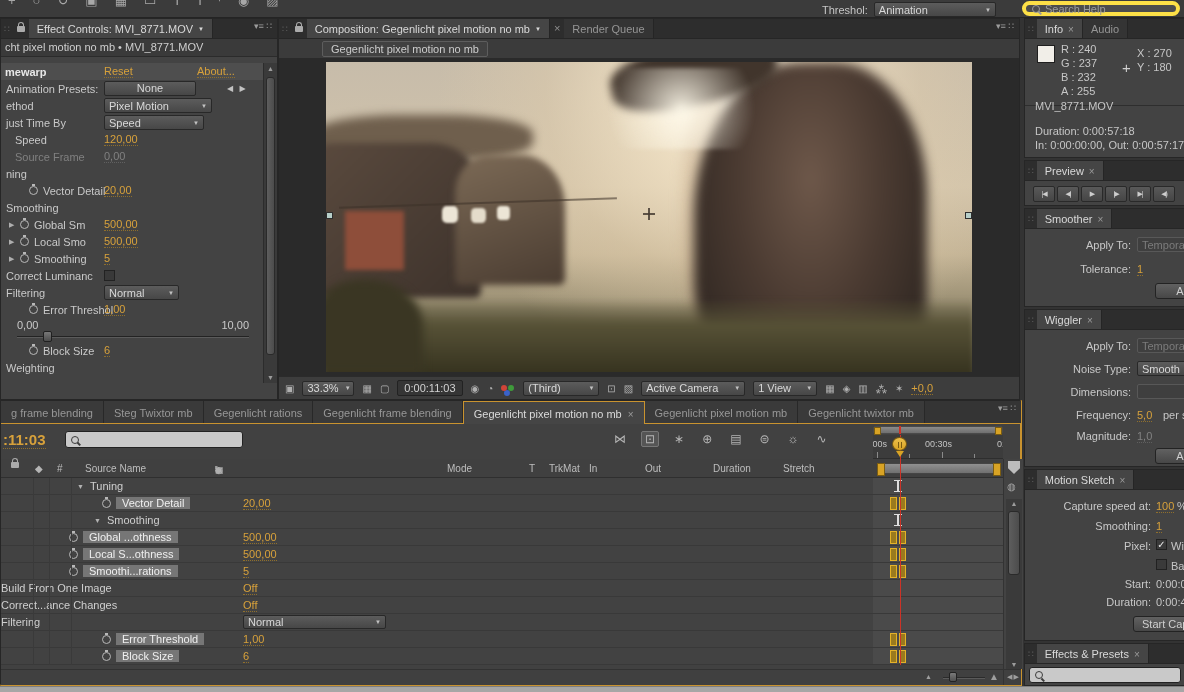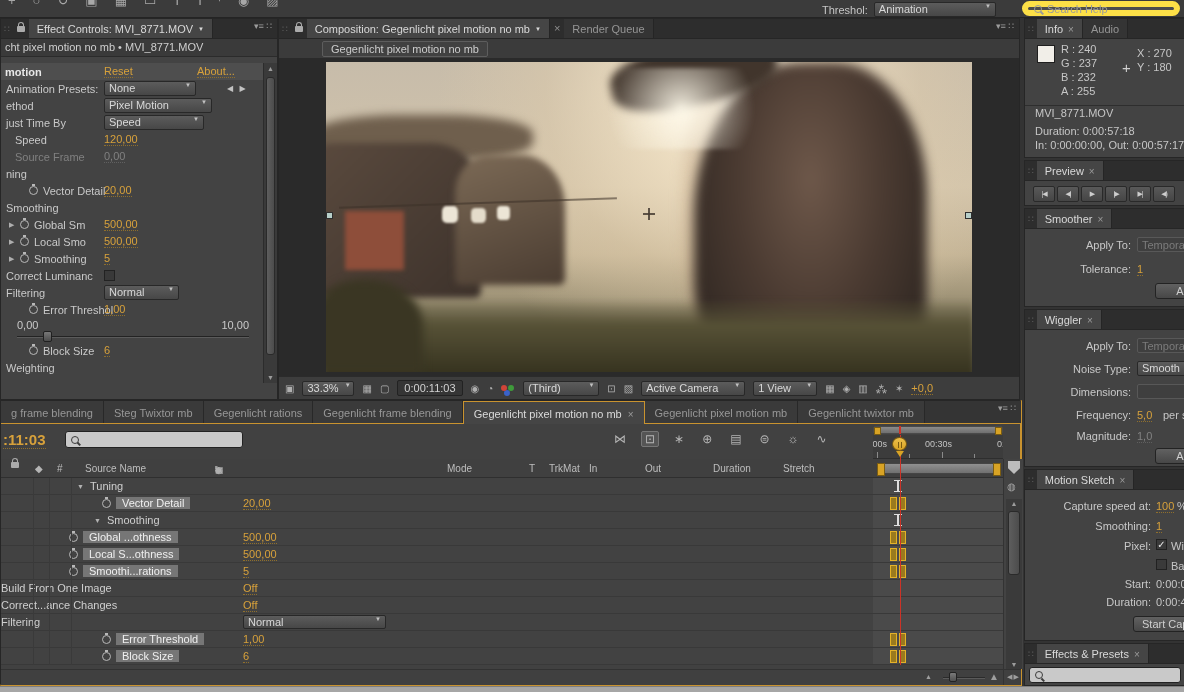--- a/index.html
+++ b/index.html
@@ -5,21 +5,21 @@
 *{margin:0;padding:0;box-sizing:border-box;font-family:"Liberation Sans",sans-serif;}
 html,body{width:1184px;height:692px;overflow:hidden;}
 body{background:#333;position:relative;font-size:11px;color:#c6c6c6;}
 .panel{position:absolute;background:#434343;border:1px solid #262626;}
 .tabbar{height:20px;background:#2d2d2d;display:flex;align-items:stretch;border-bottom:1px solid #262626;}
 .tab{padding:3px 8px 2px;background:#343434;color:#959595;border-right:1px solid #252525;display:flex;gap:5px;align-items:center;white-space:nowrap;font-size:11px;}
 .tab.active{background:#454545;color:#d9d9d9;}
 .tab .x{color:#9a9a9a;font-size:10px;}
 .grip{color:#606060;font-size:9px;padding:1px 3px;align-self:center;}
 .menu-ic{margin-left:auto;color:#9c9c9c;padding:2px 5px;font-size:9px;white-space:nowrap;}
-.dd{background:linear-gradient(#5c5c5c,#474747);border:1px solid #282828;border-radius:2px;color:#d8d8d8;display:inline-flex;justify-content:space-between;padding:0 4px;height:15px;white-space:nowrap;overflow:hidden;}
+.dd{background:linear-gradient(#5c5c5c,#474747);border:1px solid #282828;border-radius:2px;color:#d8d8d8;display:inline-flex;align-items:center;justify-content:space-between;padding:0 4px;height:15px;white-space:nowrap;overflow:hidden;}
 .dd .ar{font-size:6px;color:#c2c2c2;margin-left:6px;}
 .gdd{background:#3f3f3f;border:1px solid #585858;color:#7b7b7b;border-radius:2px;display:inline-flex;align-items:center;height:15px;padding:0 4px;white-space:nowrap;overflow:hidden;}
 .ov{color:#d7a13b;border-bottom:1px dotted #8f6f2c;white-space:nowrap;}
 .dim{color:#828282;}
 .btn{background:linear-gradient(#616161,#474747);border:1px solid #232323;border-radius:3px;color:#cfcfcf;text-align:center;padding:1px 8px;white-space:nowrap;display:inline-block;}
 .clipline{white-space:nowrap;overflow:hidden;}
 
 .swi{display:inline-block;width:9px;height:9px;border:1px solid #b8b8b8;border-radius:50%;position:relative;margin-right:5px;flex:none;}
 .swi::before{content:"";position:absolute;top:-3px;left:2px;width:3px;height:2px;background:#b8b8b8;}
 .lockic{display:inline-block;width:8px;height:6px;background:#ababab;border-radius:1px;position:relative;margin:0 4px;align-self:center;}
@@ -27,37 +27,37 @@
 .magic{display:inline-block;width:8px;height:8px;border:1.5px solid #3c3c3c;border-radius:50%;position:relative;flex:none;}
 .magic::after{content:"";position:absolute;width:4px;height:1.5px;background:#3c3c3c;transform:rotate(45deg);bottom:-2px;right:-3px;}
 .magic.light{border-color:#9a9a9a;}
 .magic.light::after{background:#9a9a9a;}
 .searchbox{background:#c9c9c9;border:1px solid #222;border-radius:3px;display:flex;align-items:center;gap:4px;padding:0 5px;}
 
 #topbar{position:absolute;left:0;top:0;width:1184px;height:18px;background:#3b3b3b;border-bottom:1px solid #242424;display:flex;align-items:center;overflow:hidden;}
 #tools{display:flex;gap:17px;padding-left:8px;color:#a8a8a8;font-size:13px;}
 #tools .tool{margin-top:-9px;height:22px;overflow:hidden;}
 #wsarea{position:absolute;left:822px;top:2px;display:flex;align-items:center;gap:6px;}
-#helpsearch{position:absolute;left:1022px;top:1px;width:158px;height:15px;background:#4c4c4c;border:6px solid #fde047;border-radius:8px;display:flex;align-items:center;gap:5px;padding:0 6px;color:#9b9b9b;}
+#helpsearch{position:absolute;left:1022px;top:1px;width:158px;height:15px;background:#4c4c4c;border:4px solid #fde047;border-radius:8px;display:flex;align-items:center;gap:5px;padding:0 6px;color:#9b9b9b;}
 
 #ec{left:0;top:18px;width:278px;height:382px;}
 #ec .crumb{height:18px;background:#3a3a3a;border-bottom:1px solid #2b2b2b;padding:2px 4px;color:#cfcfcf;white-space:nowrap;overflow:hidden;}
 #ec-head{position:absolute;left:0;top:44px;width:262px;height:17px;background:#4e4e4e;display:flex;align-items:center;padding-left:4px;}
 #ec-head .nm{font-weight:bold;color:#e8e8e8;}
 #ec-rows{position:absolute;left:0;top:61px;width:262px;}
 .ecrow{height:17px;display:flex;align-items:center;position:relative;color:#c9c9c9;}
 .ecrow .lbl{white-space:nowrap;}
 .ecrow .twirl{color:#aeaeae;font-size:7px;width:11px;flex:none;}
 .ecrow .ctrl{position:absolute;left:103px;}
 .ecrow .cbx{position:absolute;left:103px;width:11px;height:11px;background:#393939;border:1px solid #222;}
 .ecrow .arrows{position:absolute;left:226px;font-size:8px;color:#c2c2c2;letter-spacing:2px;}
 .ecrow.disabled .lbl,.ecrow.disabled .ctrl{color:#808080;border-bottom-color:#606060;}
 .ep0{padding-left:5px;}.ep1{padding-left:14px;}.ep2{padding-left:28px;}.ep3{padding-left:8px;}
 .srow{height:24px;}
-.w115{width:92px;}.w108{width:108px;}.w100{width:100px;}.w75{width:75px;}
+.w115{width:92px;flex-direction:column;}.w108{width:108px;}.w100{width:100px;}.w75{width:75px;}
 .sliderwrap{position:absolute;left:0;top:0;width:262px;height:24px;}
 .sliderwrap .smin{position:absolute;left:16px;top:1px;}
 .sliderwrap .smax{position:absolute;right:14px;top:1px;}
 .sliderwrap .track{position:absolute;left:16px;right:14px;bottom:4px;height:2px;background:#232323;border-bottom:1px solid #5b5b5b;}
 .sliderwrap .thumb{position:absolute;left:11%;top:-5px;width:9px;height:11px;background:linear-gradient(#787878,#4c4c4c);border:1px solid #202020;border-radius:2px;}
 .vscroll{position:absolute;background:#3a3a3a;border-left:1px solid #2c2c2c;}
 .vscroll .arr{position:absolute;left:0;width:100%;text-align:center;font-size:7px;color:#9c9c9c;}
 .vscroll .thumb{position:absolute;left:2px;right:2px;background:linear-gradient(90deg,#5e5e5e,#4c4c4c);border:1px solid #2a2a2a;border-radius:3px;}
 
 #comp{left:278px;top:18px;width:742px;height:382px;}
@@ -186,21 +186,21 @@
     <span class="grip">∷</span>
     <span class="lockic"></span>
     <div class="tab active">
       <span>Effect Controls: MVI_8771.MOV</span>
         <span class="ar" style="font-size:6px">▼</span>
     </div>
     <span class="menu-ic">▾≡ ∷</span>
   </div>
   <div class="crumb">cht pixel motion no mb • MVI_8771.MOV</div>
   <div id="ec-head">
-    <span class="nm">motion</span>
+    <span class="nm">mewarp</span>
     <span class="ov" style="position:absolute;left:103px">Reset</span>
     <span class="ov" style="position:absolute;left:196px">About...</span>
   </div>
   <div id="ec-rows">
 
   <div class="ecrow ep0">
 
         <span class="lbl">Animation Presets:</span>
 
         <span class="ctrl dd w115">
@@ -421,21 +421,21 @@
   </div>
   <div id="swatch" style="background: rgb(241, 238, 232);"></div>
   <span class="rval" style="left:36px;top:24px">R : 240</span>
   <span class="rval" style="left:36px;top:38px">G : 237</span>
   <span class="rval" style="left:36px;top:52px">B : 232</span>
   <span class="rval" style="left:36px;top:66px">A : 255</span>
   <span class="rval" style="left:97px;top:40px;font-size:15px;color:#cfcfcf">+</span>
   <span class="rval" style="left:112px;top:28px">X : 270</span>
   <span class="rval" style="left:112px;top:42px">Y : 180</span>
   <div style="position:absolute;left:0;top:86px;width:168px;border-top:1px solid #2e2e2e"></div>
-  <span class="rval" style="left:10px;top:88px">MVI_8771.MOV</span>
+  <span class="rval" style="left:10px;top:81px">MVI_8771.MOV</span>
   <span class="rval" style="left:10px;top:106px">Duration: 0:00:57:18</span>
   <span class="rval clipline" style="left:10px;top:120px;width:156px">In: 0:00:00:00, Out: 0:00:57:17</span>
 </div>
 
 <div class="rpanel" style="top:160px;height:46px">
   <div class="tabbar">
     <span class="grip">∷</span>
     <div class="tab active">
         <span>Preview</span>
         <span class="x">×</span>

